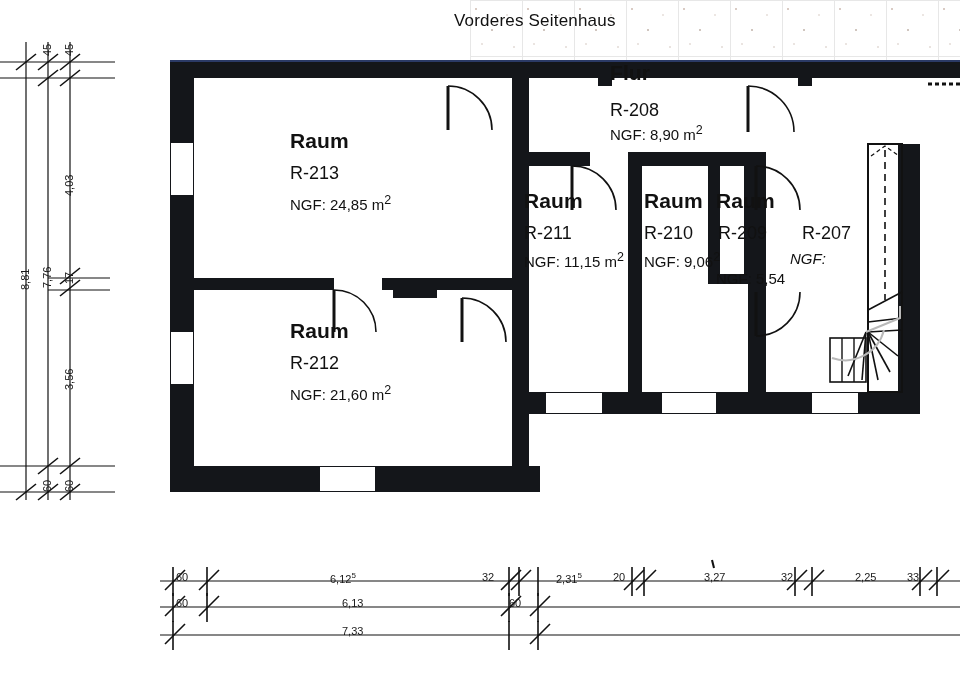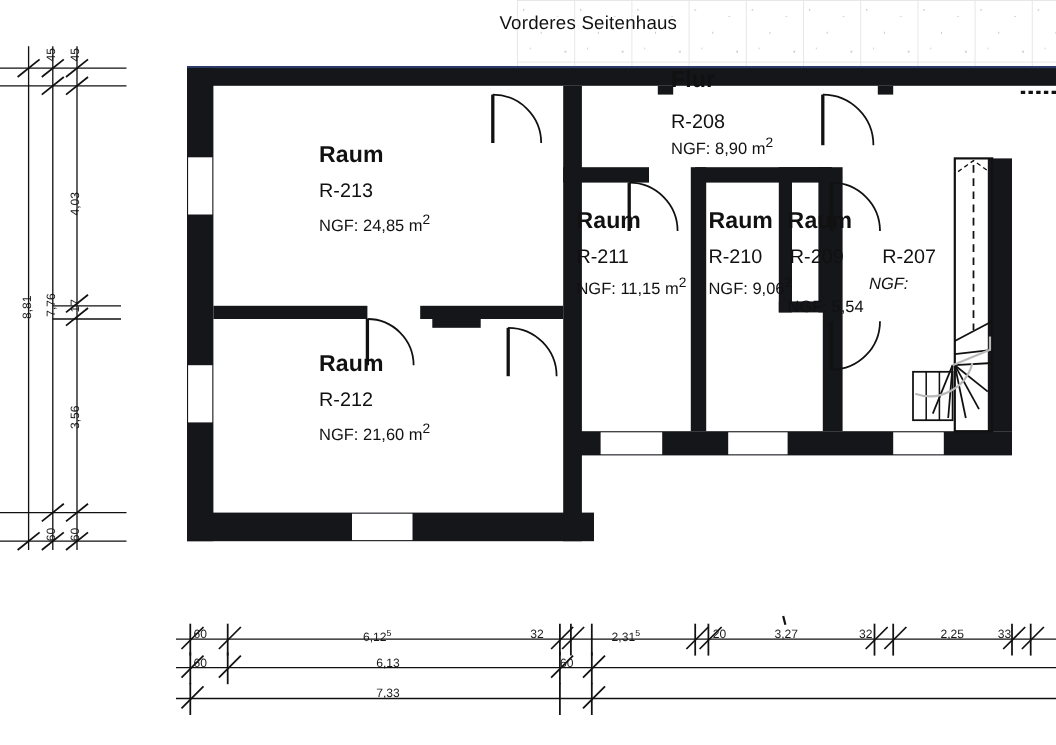--- a/index.html
+++ b/index.html
@@ -253,21 +253,21 @@
       <line x1="929" y1="590" x2="949" y2="570"></line>
     </g>
 
     <line x1="712" y1="560" x2="714" y2="568" stroke="#111" stroke-width="2"></line>
   </svg>
 
   <div class="t dim-txt" style="left:176px;top:572px;">60</div>
   <div class="t dim-txt" style="left:330px;top:572px;"><span>6,12</span><span class="s">5</span></div>
   <div class="t dim-txt" style="left:482px;top:572px;">32</div>
   <div class="t dim-txt" style="left:556px;top:572px;"><span>2,31</span><span class="s">5</span></div>
-  <div class="t dim-txt" style="left:613px;top:572px;margin-left:35px;">20</div>
+  <div class="t dim-txt" style="left:613px;top:572px;">20</div>
   <div class="t dim-txt" style="left:704px;top:572px;">3,27</div>
   <div class="t dim-txt" style="left:781px;top:572px;">32</div>
   <div class="t dim-txt" style="left:855px;top:572px;">2,25</div>
   <div class="t dim-txt" style="left:907px;top:572px;">33</div>
 
   <div class="t dim-txt" style="left:176px;top:598px;">60</div>
   <div class="t dim-txt" style="left:342px;top:598px;">6,13</div>
   <div class="t dim-txt" style="left:509px;top:598px;">60</div>
 
   <div class="t dim-txt" style="left:342px;top:626px;">7,33</div>

